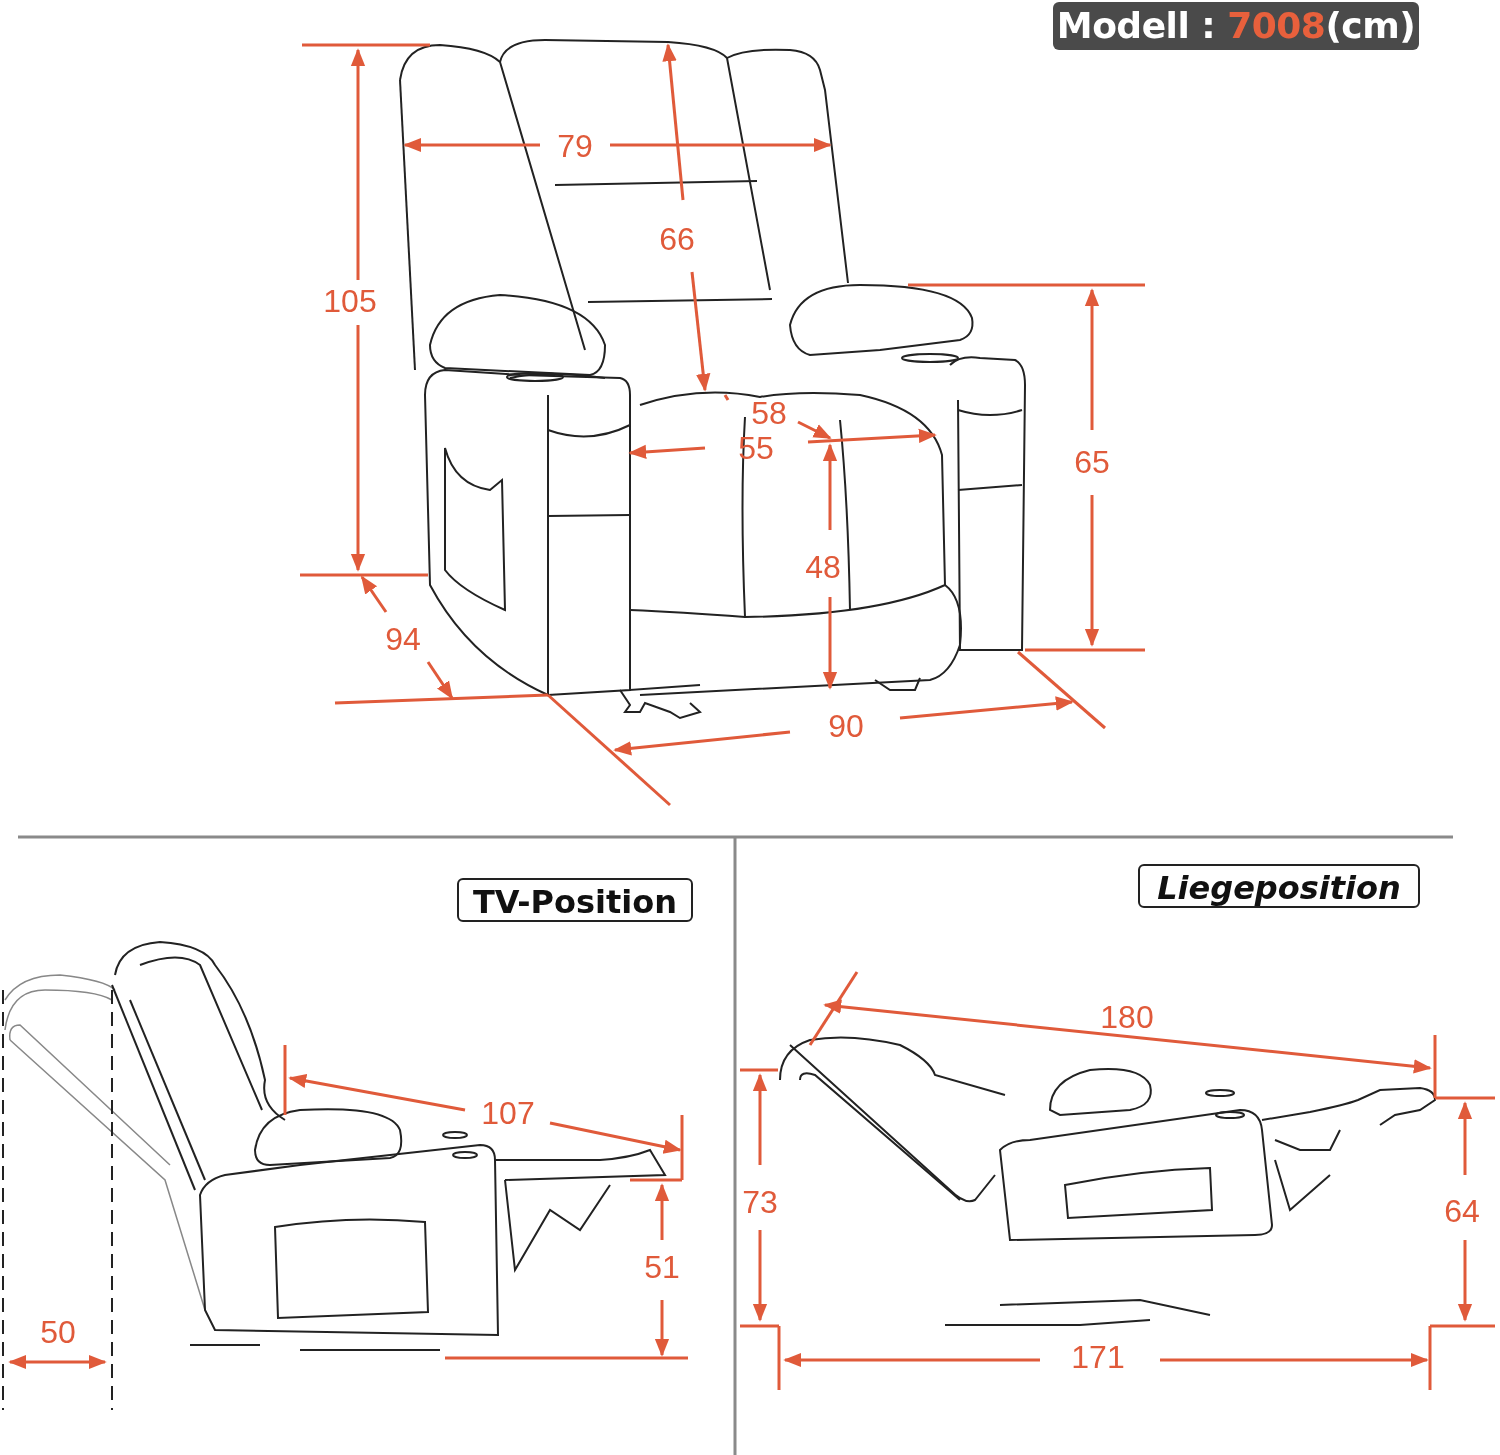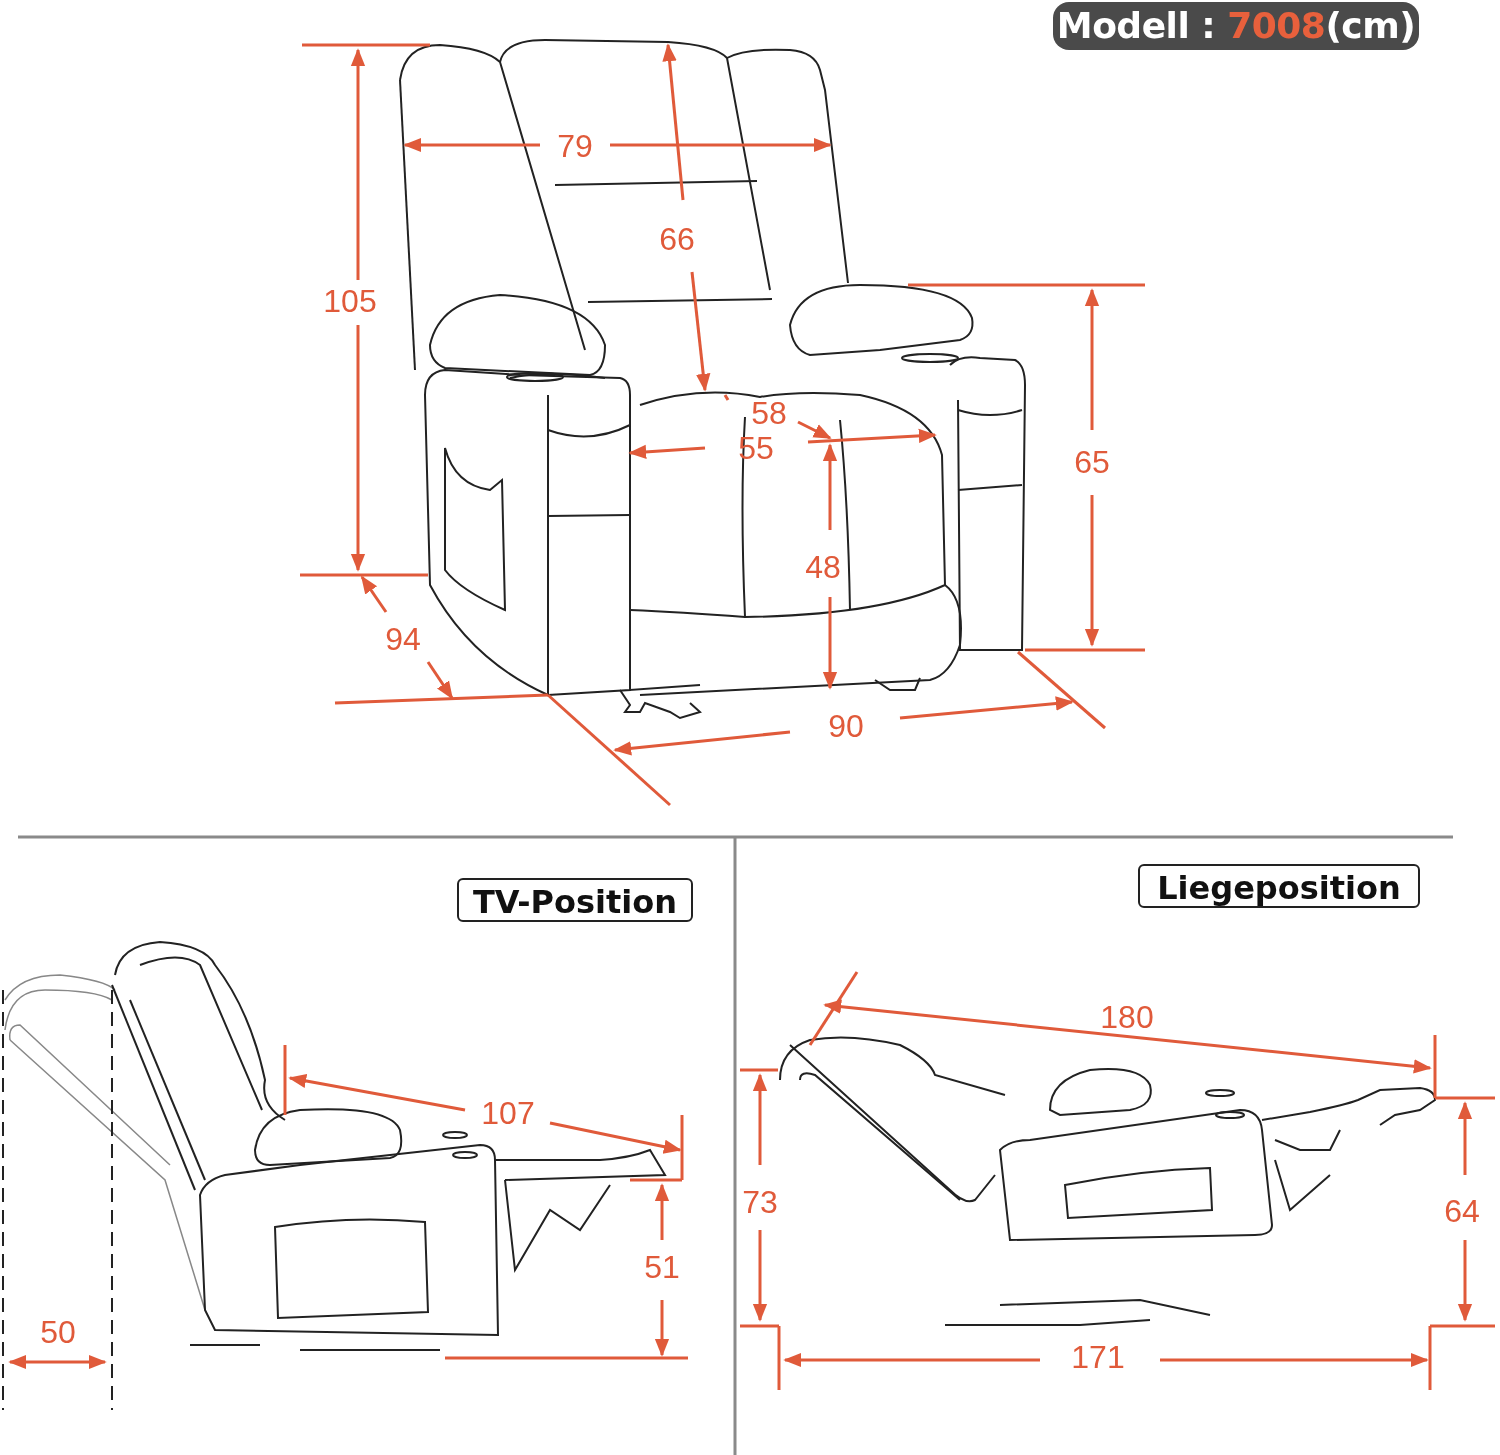--- a/index.html
+++ b/index.html
@@ -1,23 +1,23 @@
 <!DOCTYPE html>
 <html><head>
 <meta charset="utf-8">
 <style>
   html, body { margin:0; padding:0; background:#ffffff; }
   body { width:1500px; height:1455px; position:relative; overflow:hidden; font-family:"Liberation Sans", sans-serif; }
   svg { position:absolute; left:0; top:0; }
   .dim { fill:#e05a3a; font-family:"Liberation Sans", sans-serif; font-size:32px; }
-  .model-badge { position:absolute; left:1053px; top:2px; width:366px; height:48px; background:#4a4a4a; border-radius:16px; color:#fff; font-family:"DejaVu Sans", sans-serif; font-weight:bold; font-size:36px; line-height:48px; text-align:center; letter-spacing:-0.5px; }
+  .model-badge { position:absolute; left:1053px; top:2px; width:366px; height:48px; background:#4a4a4a; border-radius:6px; color:#fff; font-family:"DejaVu Sans", sans-serif; font-weight:bold; font-size:36px; line-height:48px; text-align:center; letter-spacing:-0.5px; }
   .model-badge .num { color:#e8603c; }
   .pos-label { position:absolute; height:44px; border:2px solid #222; border-radius:6px; background:#fff; font-family:"DejaVu Sans", sans-serif; font-weight:bold; font-size:32px; line-height:44px; text-align:center; color:#111; box-sizing:border-box; }
   .tv { left:457px; top:878px; width:236px; }
-  .liege { left:1138px; top:864px; width:282px; }
+  .liege { left:1138px; top:864px; width:282px;font-style:italic; }
 </style>
 </head>
 <body>
 
 <svg width="1500" height="1455" viewBox="0 0 1500 1455">
   <defs>
     <marker id="ah" viewBox="0 0 10 10" refX="9" refY="5" markerWidth="6" markerHeight="6" orient="auto-start-reverse">
       <path d="M0,1 L10,5 L0,9 z" fill="#e05a3a"></path>
     </marker>
   </defs>

